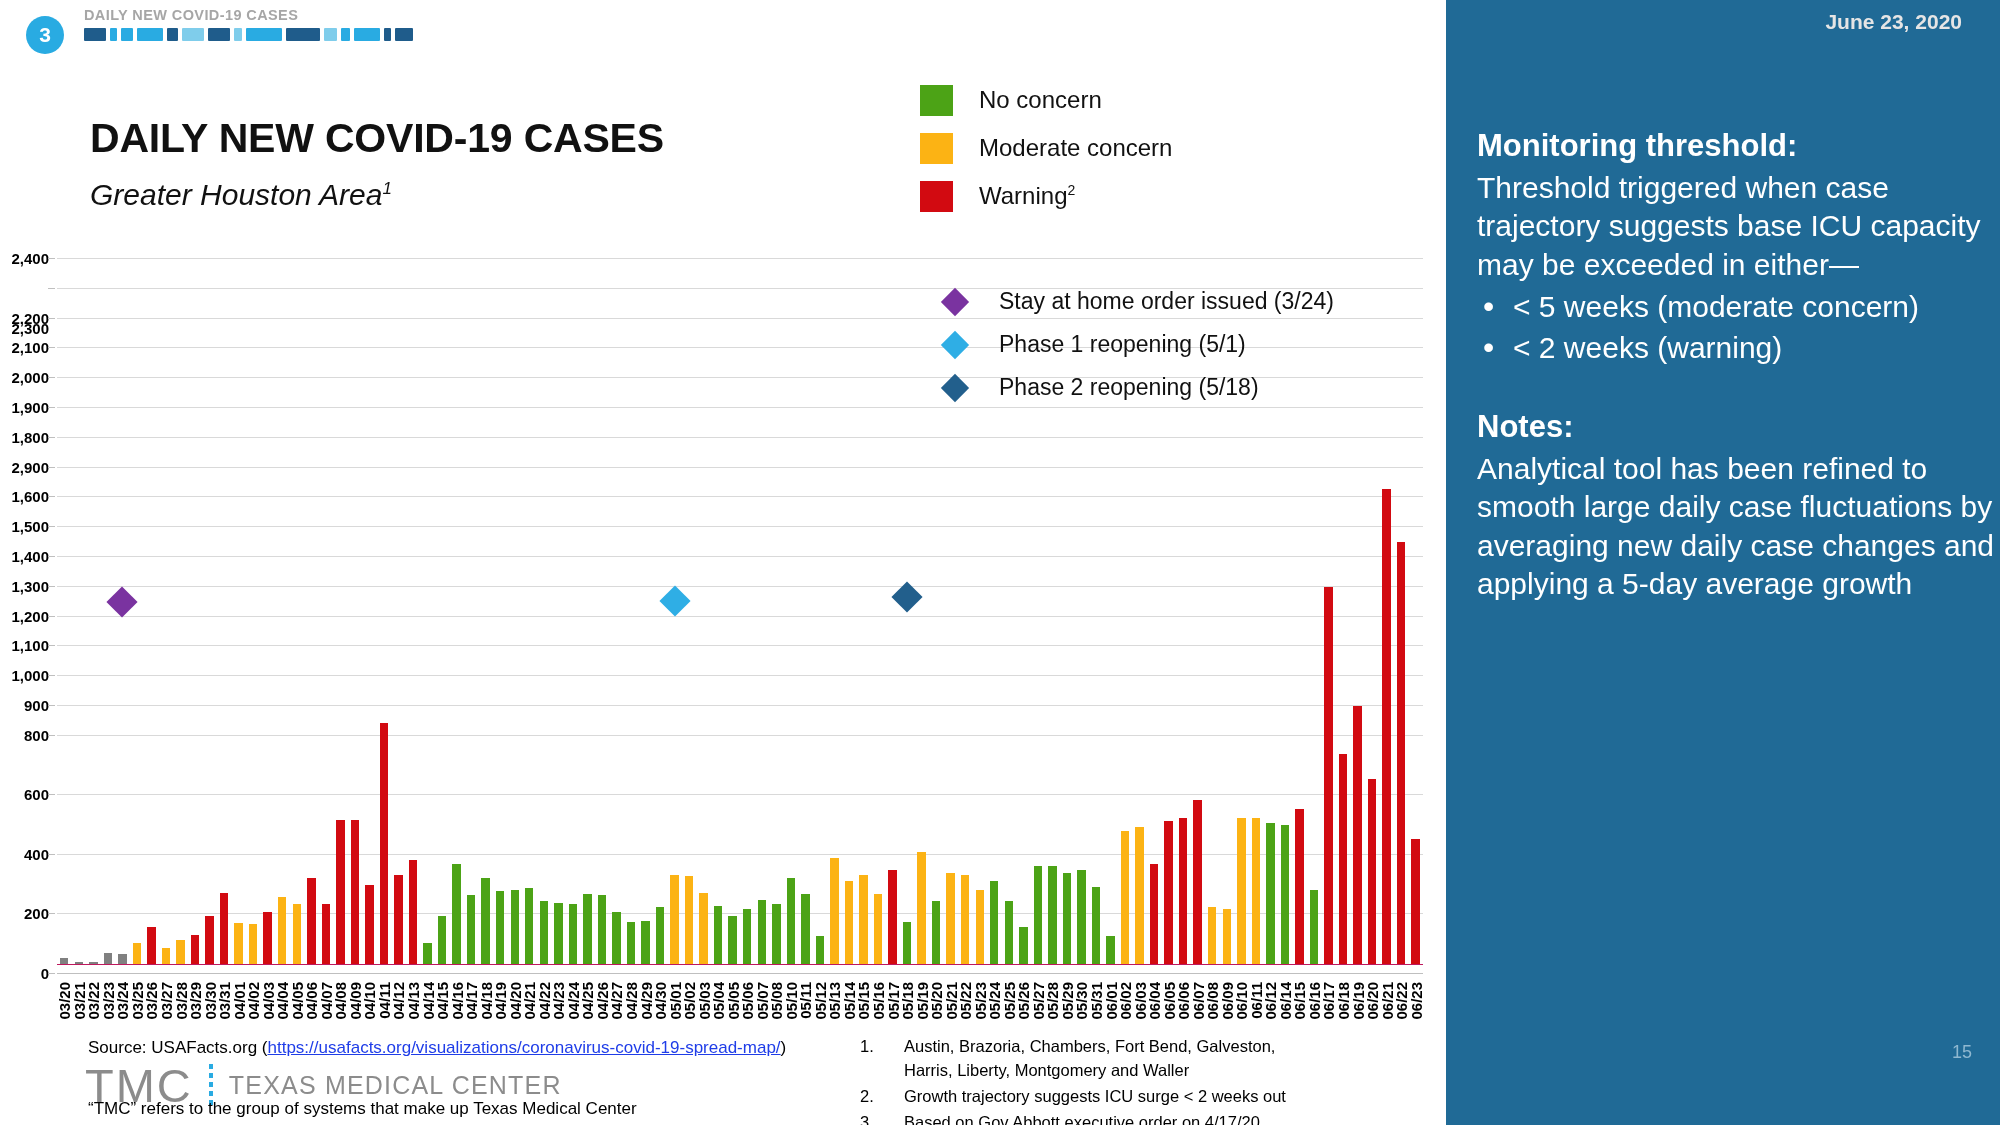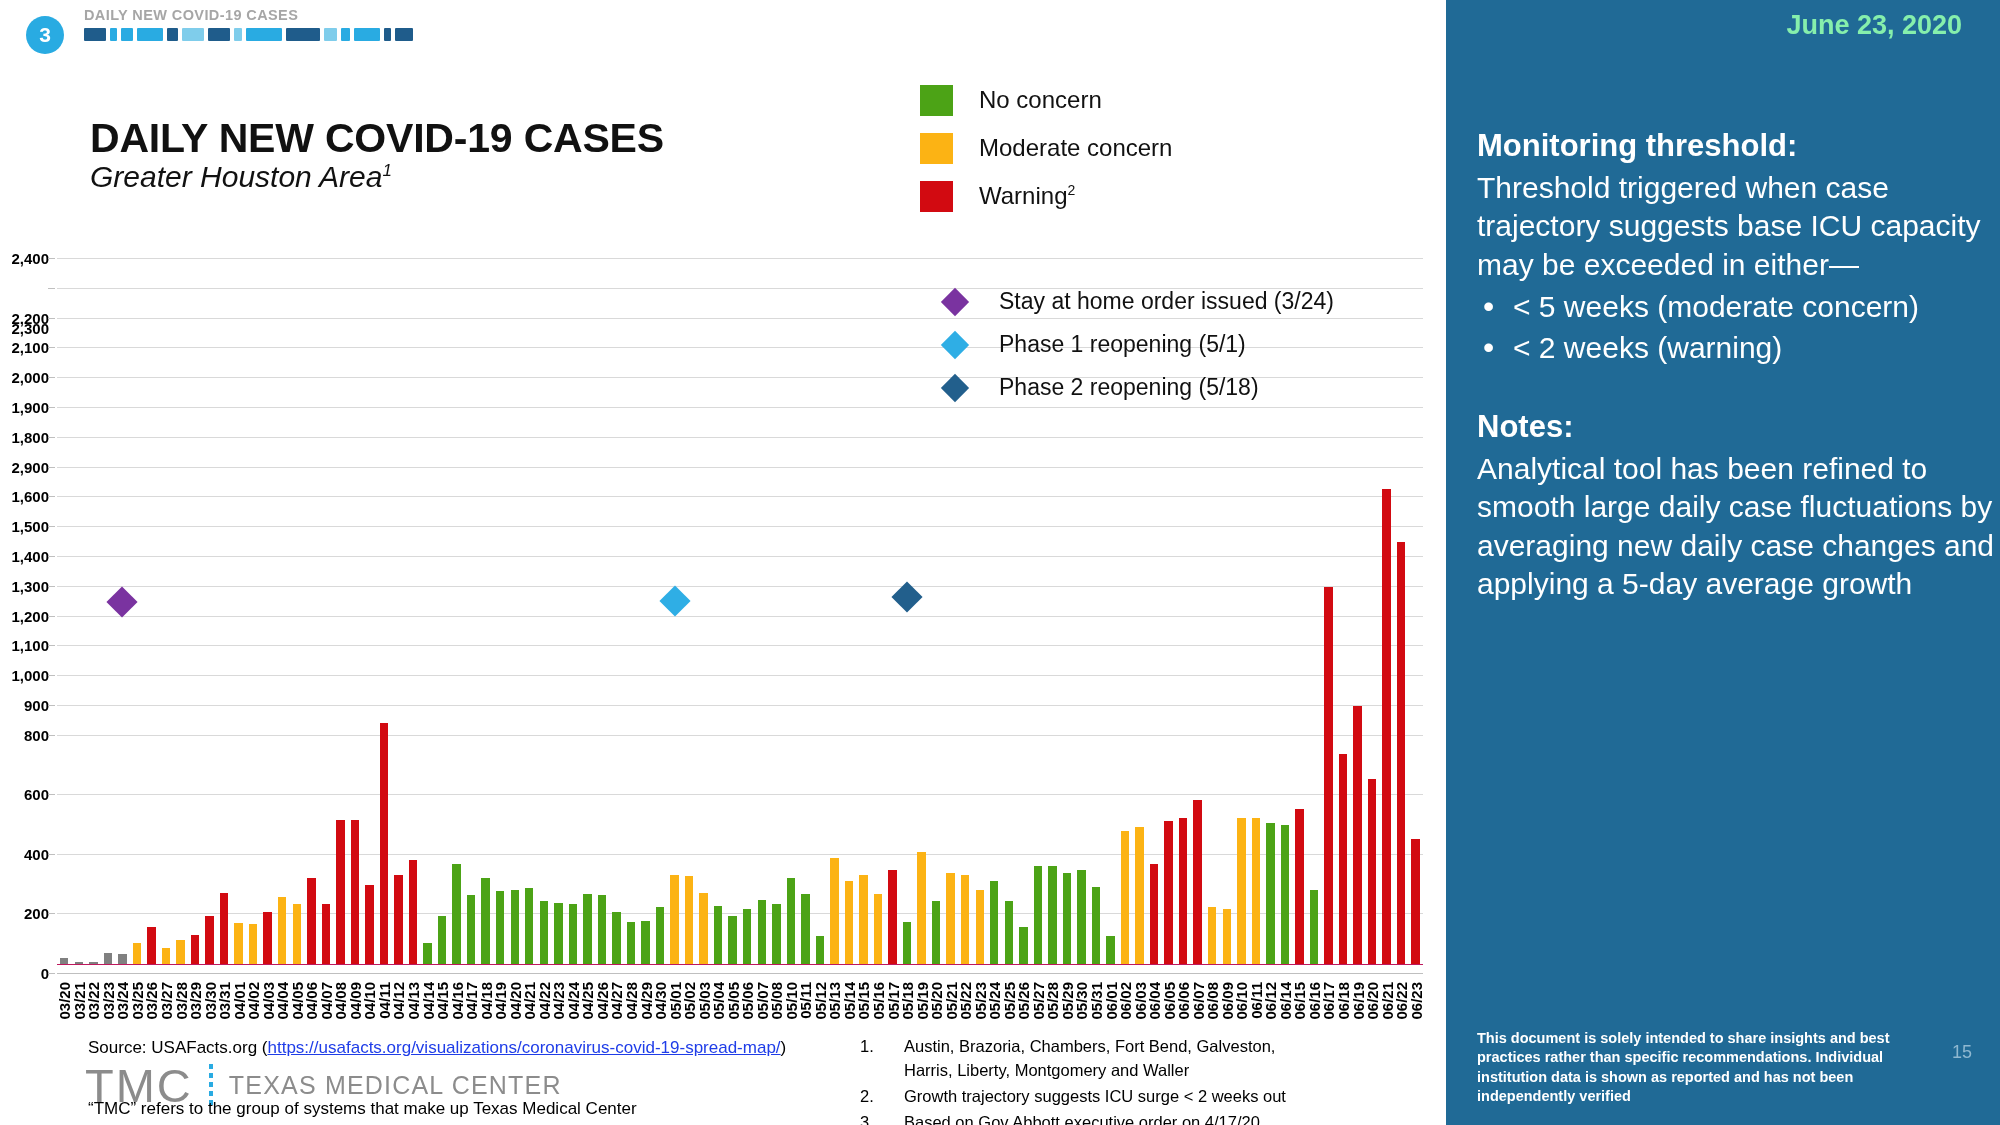--- a/index.html
+++ b/index.html
@@ -23,21 +23,21 @@
   }
   .crumb-bars { position:absolute; left:84px; top:28px; display:flex; gap:4px; align-items:center; }
   .crumb-bars i { display:block; height:13px; border-radius:1px; }
 
   
   .main-title {
     position:absolute; left:90px; top:115px;
     font-size:41px; font-weight:bold; color:#111; letter-spacing:-.2px;
   }
   .sub-title {
-    position:absolute; left:90px; top:160px;
+    position:absolute; left:90px; top:178px;
     font-size:30px; font-style:italic; color:#111;
   }
   .sub-title sup { font-size:17px; }
 
   
   .legend { position:absolute; left:920px; top:76px; }
   .legend-row { display:flex; align-items:center; height:48px; }
   .legend-swatch { width:33px; height:31px; margin-right:26px; }
   .legend-label { font-size:24px; color:#111; }
   .legend-label sup { font-size:14px; }
@@ -89,21 +89,21 @@
   .tmc-name { font-size:25px; color:#8C8C8C; letter-spacing:1.2px; }
   .tmc-note { position:absolute; left:88px; top:1099px; font-size:17px; color:#000; }
 
   .notes-list { position:absolute; left:860px; top:1035px; font-size:16.5px; color:#000; line-height:1.45; }
   .note-item { display:flex; margin-bottom:2px; }
   .note-num { width:44px; flex:none; }
   .note-txt { max-width:400px; }
 
   
   #panel { position:absolute; left:1446px; top:0; width:554px; height:1125px; background:#206A96; }
-  .panel-date { position:absolute; right:38px; top:10px; font-size:27px; font-weight:bold; color:#86efac; }
+  .panel-date { position:absolute; right:38px; top:10px; font-size:21px; font-weight:bold; color:#e5e5e5; }
   .panel-body { position:absolute; left:31px; right:5px; top:128px; color:#fff; }
   .panel-h { font-size:31px; font-weight:bold; margin-bottom:5px; }
   .panel-p { font-size:30px; line-height:1.28; }
   .panel-ul { list-style:none; margin-top:4px; }
   .panel-li { font-size:30px; line-height:1.28; position:relative; padding-left:36px; margin-bottom:2px; }
   .panel-li::before { content:"\2022"; position:absolute; left:6px; top:-2px; font-size:32px; }
   .panel-gap { height:40px; }
   .disclaimer { position:absolute; left:31px; right:60px; bottom:18px;
     font-size:14.5px; font-weight:bold; color:#fff; line-height:1.35; }
   .page-num { position:absolute; right:28px; bottom:62px; font-size:18px; color:#8FB8D0; }
@@ -859,17 +859,16 @@
       <div class="panel-h">Monitoring threshold:</div>
       <div class="panel-p">Threshold triggered when case trajectory suggests base ICU capacity may be exceeded in either—</div>
       <ul class="panel-ul" id="panel-bullets">
           <li class="panel-li">&lt; 5 weeks (moderate concern)</li>
           <li class="panel-li">&lt; 2 weeks (warning)</li>
         </ul>
       <div class="panel-gap"></div>
       <div class="panel-h">Notes:</div>
       <div class="panel-p">Analytical tool has been refined to smooth large daily case fluctuations by averaging new daily case changes and applying a 5-day average growth</div>
     </div>
-    <div class="disclaimer">This document is solely intended to share insights and best practices rather than specific recommendations. Individual institution data is shown as reported and has not been independently verified</div>
     <div class="page-num">15</div>
   </div>
 
 </div>
 
 </body></html>

